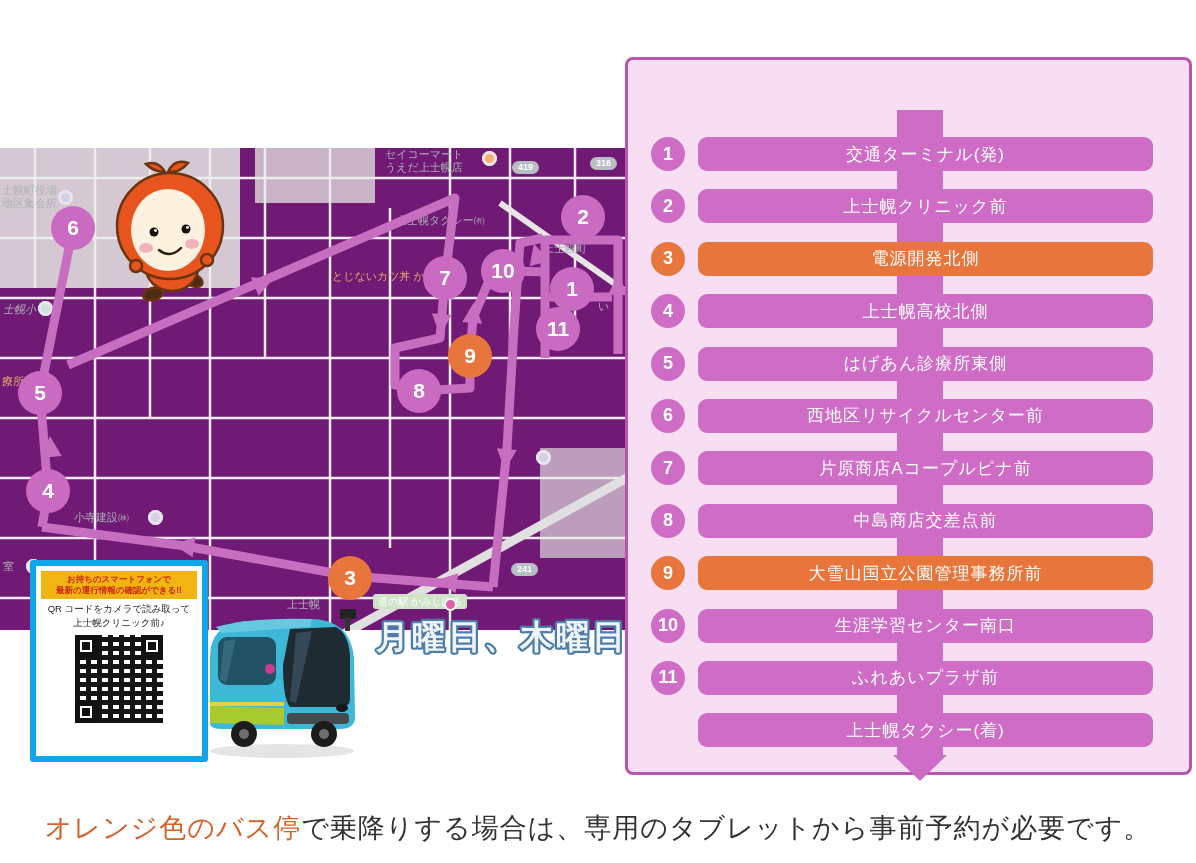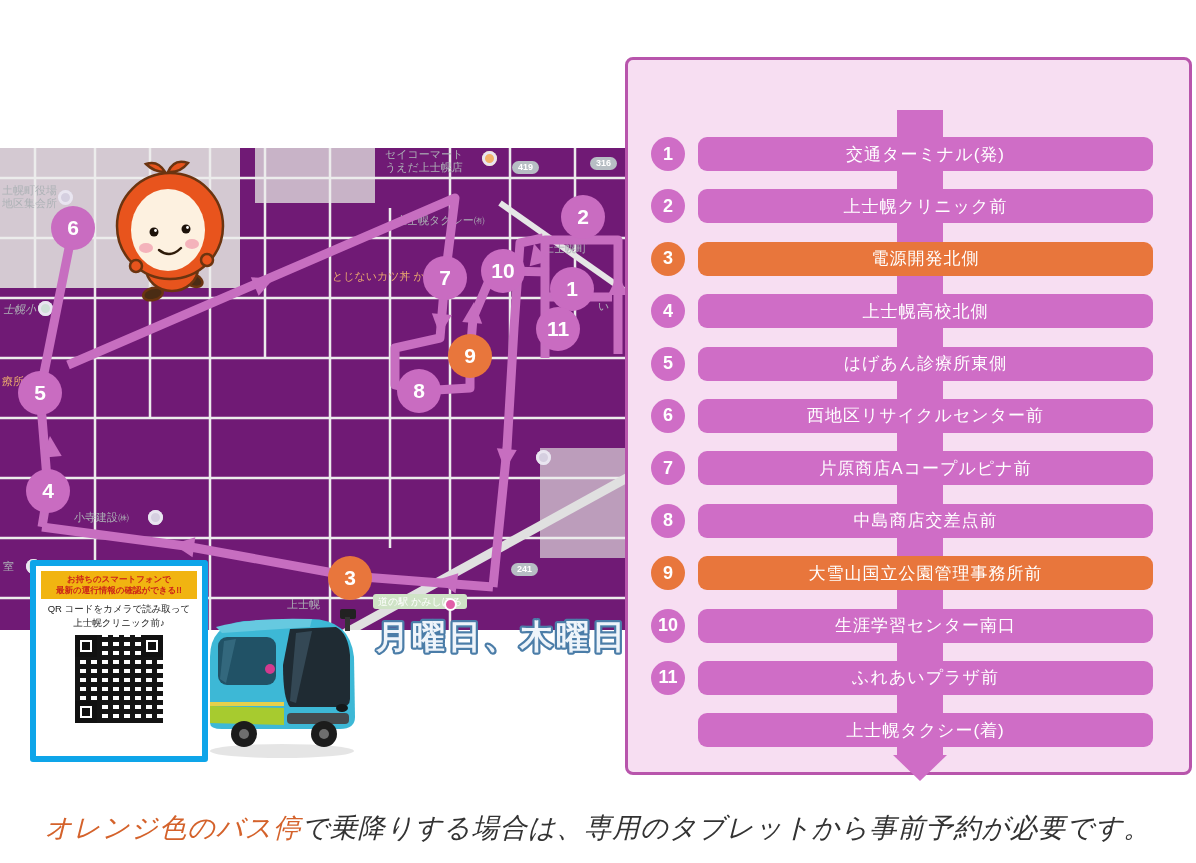--- a/index.html
+++ b/index.html
@@ -57,21 +57,21 @@
   #qrnoise{position:absolute;inset:0;background:
       repeating-linear-gradient(0deg,#141414 0 5px,transparent 5px 9px),
       repeating-linear-gradient(90deg,#141414 0 5px,#fff 5px 11px);}
   .finder{position:absolute;width:22px;height:22px;background:#fff;border:5px solid #111;box-sizing:border-box;}
   .finder::after{content:"";position:absolute;left:2px;top:2px;width:8px;height:8px;background:#111;}
   .finder.tl{left:0;top:0}.finder.tr{right:0;top:0}.finder.bl{left:0;bottom:0}
 
   
   #days{position:absolute;left:372px;top:610px;z-index:11;}
   #caption{position:absolute;left:0;top:810px;width:100%;text-align:center;font-size:27px;color:#333;
-           letter-spacing:1px;z-index:21;font-style:italic;}
+           letter-spacing:1px;z-index:21;}
   #caption .hl{color:#d4622b;}
 
   #bus{position:absolute;left:192px;top:605px;z-index:12;}
   #mascot{position:absolute;left:110px;top:158px;z-index:7;}
 </style>
 </head>
 <body>
 
 <div id="stage">
 

